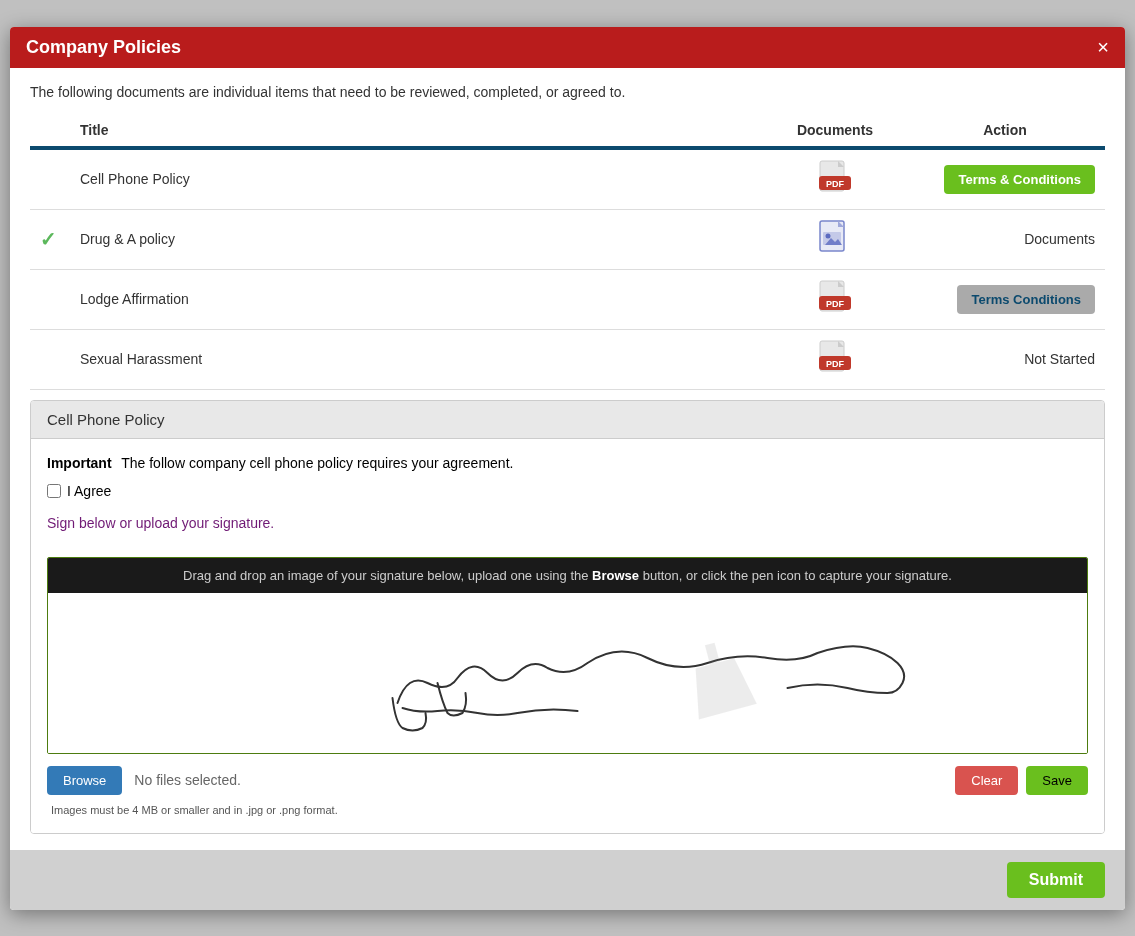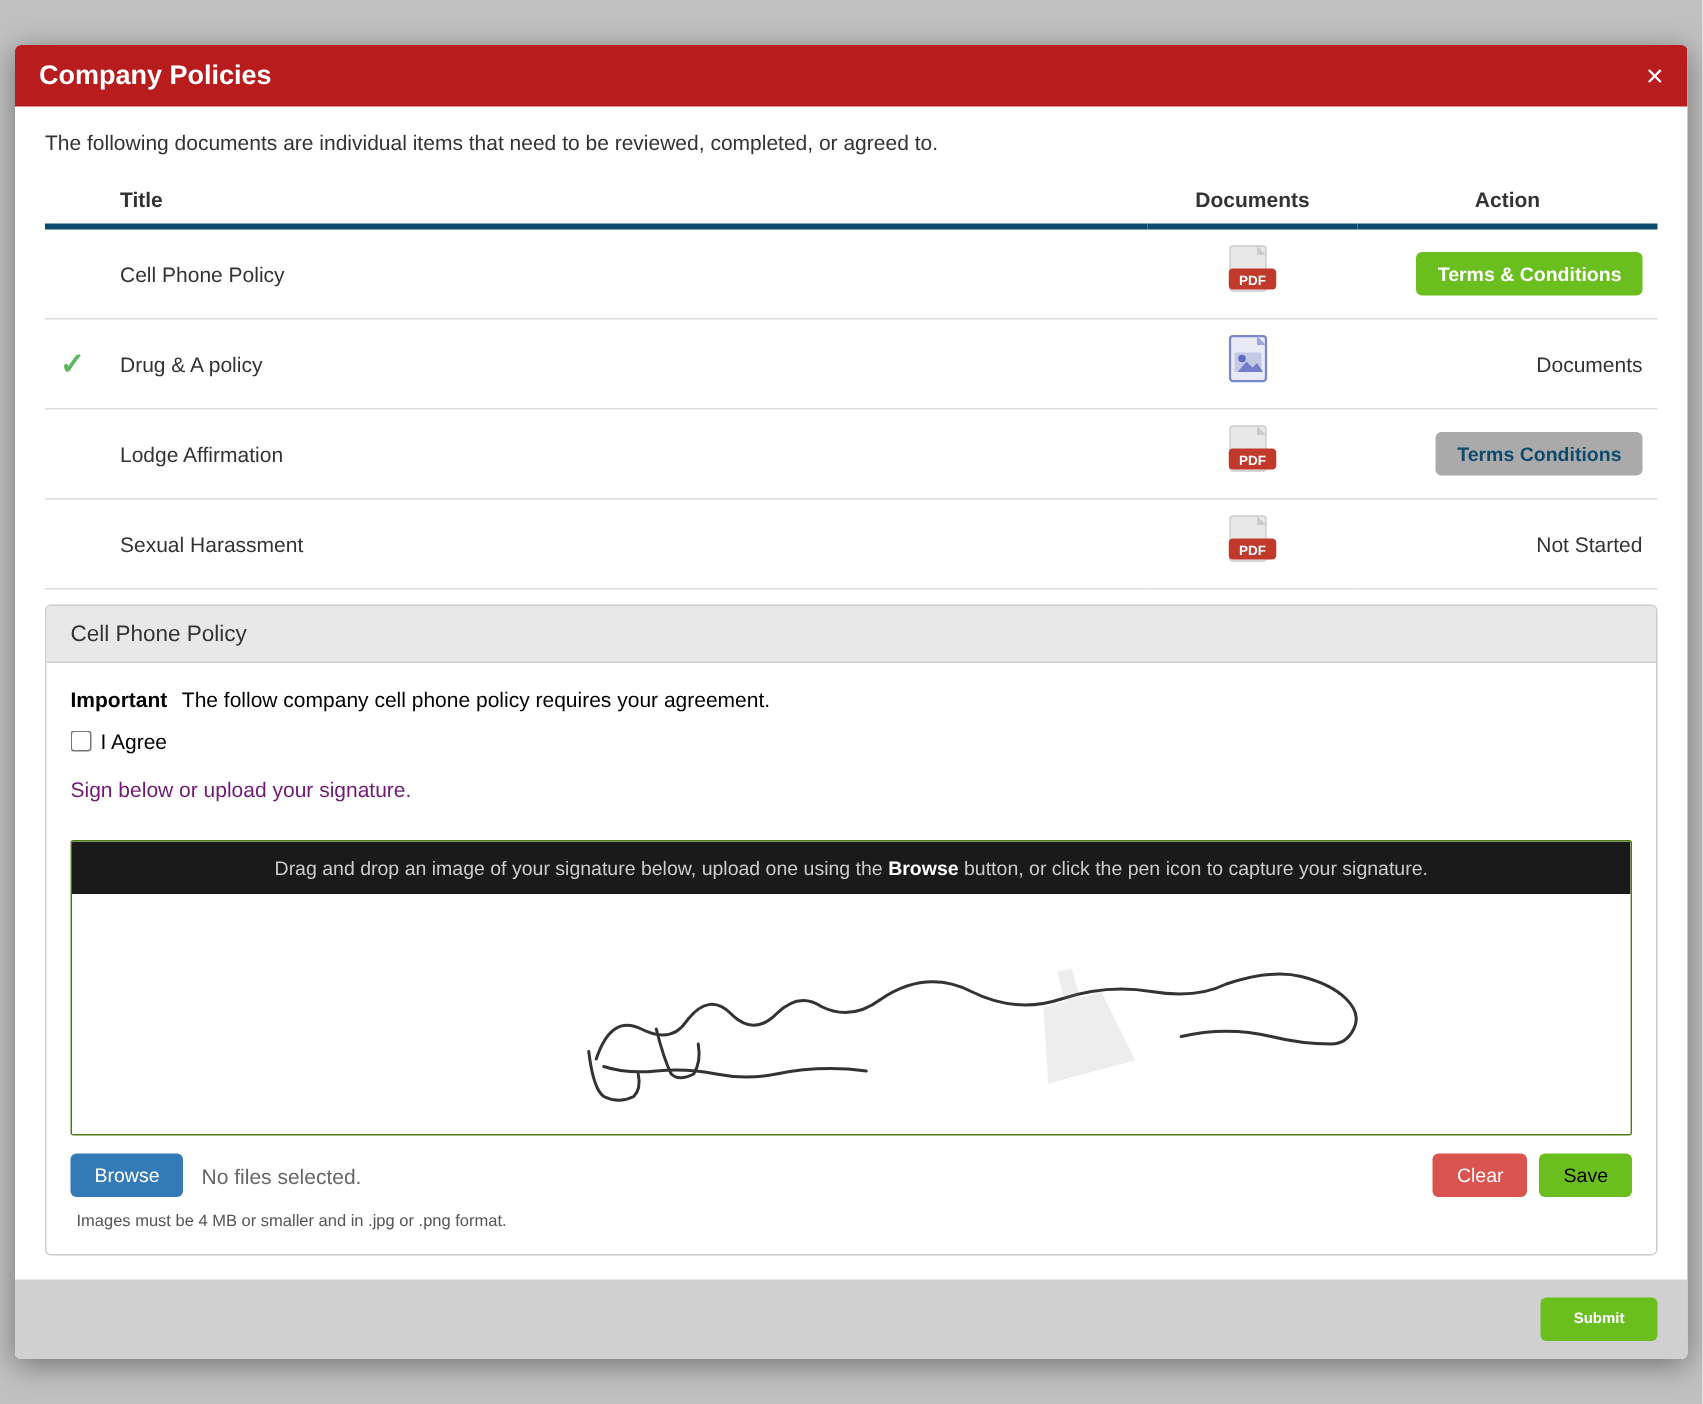--- a/index.html
+++ b/index.html
@@ -246,21 +246,21 @@
       display: flex;
       justify-content: flex-end;
     }
     .btn-submit {
       background: #6abf1e;
       color: #fff;
       border: none;
       padding: 9px 22px;
       border-radius: 4px;
       cursor: pointer;
-      font-size: 10px;
+      font-size: 16px;
       font-weight: bold;
     }
     .col-check { width: 40px; }
     .col-title { }
     .col-docs { width: 140px; text-align: center; }
     .col-action { width: 200px; text-align: center; }
   </style>
 </head>
 <body>
 

